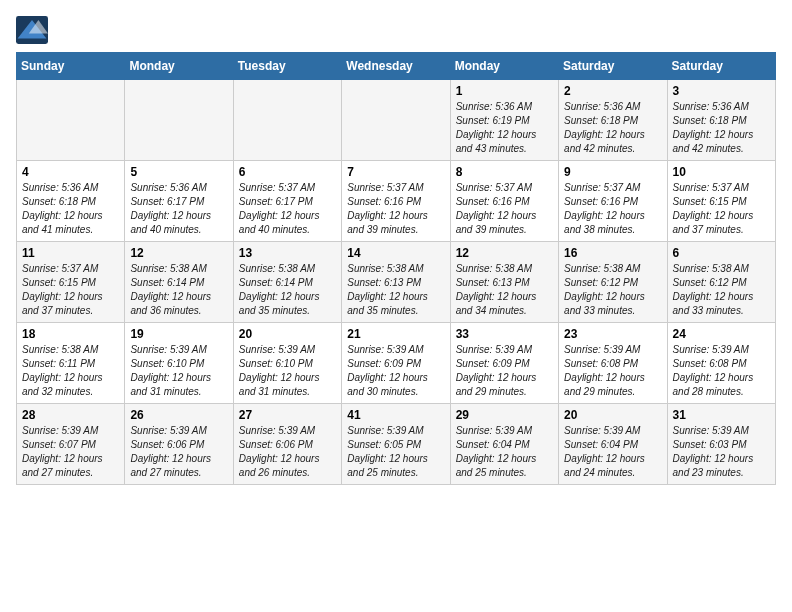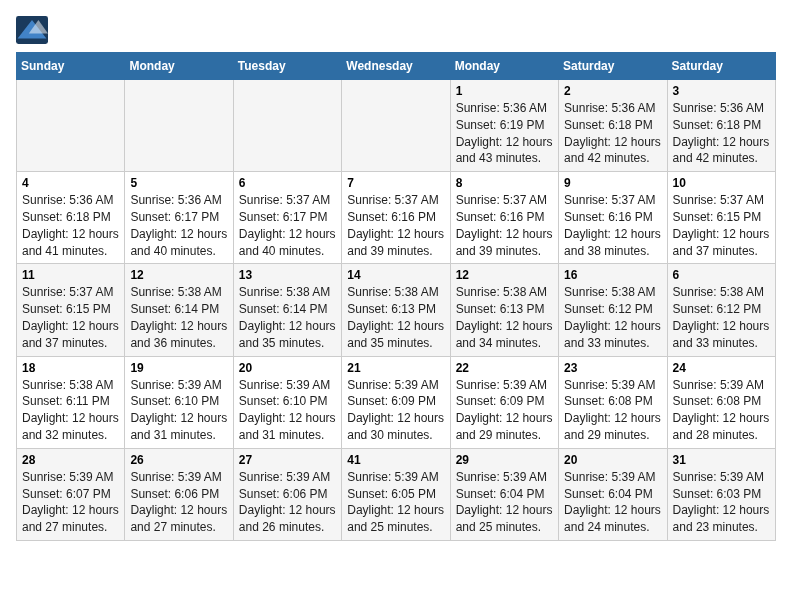--- a/index.html
+++ b/index.html
@@ -74,23 +74,24 @@
     tbody tr:nth-child(even) td {
       background-color: #ffffff;
     }
     .day-number {
       font-weight: bold;
       font-size: 12px;
       display: block;
       margin-bottom: 2px;
     }
     .day-info {
-      font-size: 12px;
+      font-size: 10px;
       color: #222;
       line-height: 1.4;
+      font-style: italic;
     }
     .empty-cell {
       background-color: #f5f5f5;
     }
   </style>
 </head>
 <body>
 
 <div class="header">
   <div class="logo">
@@ -279,21 +280,21 @@
 and 31 minutes.</div>
         </td>
         <td>
           <span class="day-number">21</span>
           <div class="day-info" style="white-space: pre-line;">Sunrise: 5:39 AM
 Sunset: 6:09 PM
 Daylight: 12 hours
 and 30 minutes.</div>
         </td>
         <td>
-          <span class="day-number">22</span>
+          <span class="day-number">33</span>
           <div class="day-info" style="white-space: pre-line;">Sunrise: 5:39 AM
 Sunset: 6:09 PM
 Daylight: 12 hours
 and 29 minutes.</div>
         </td>
         <td>
           <span class="day-number">23</span>
           <div class="day-info" style="white-space: pre-line;">Sunrise: 5:39 AM
 Sunset: 6:08 PM
 Daylight: 12 hours

